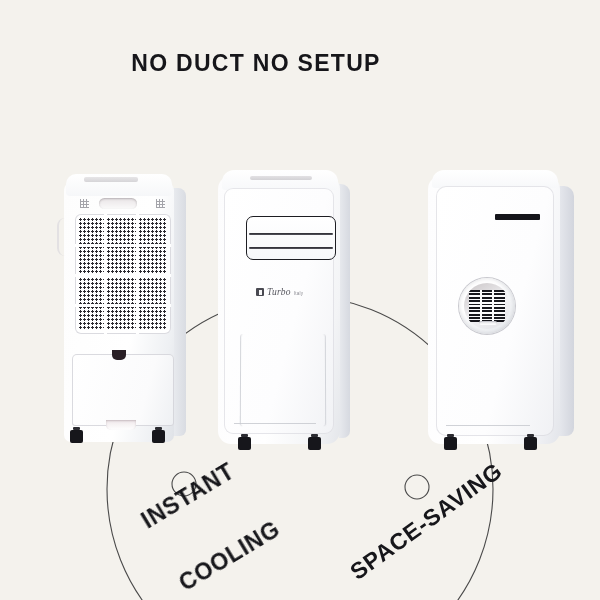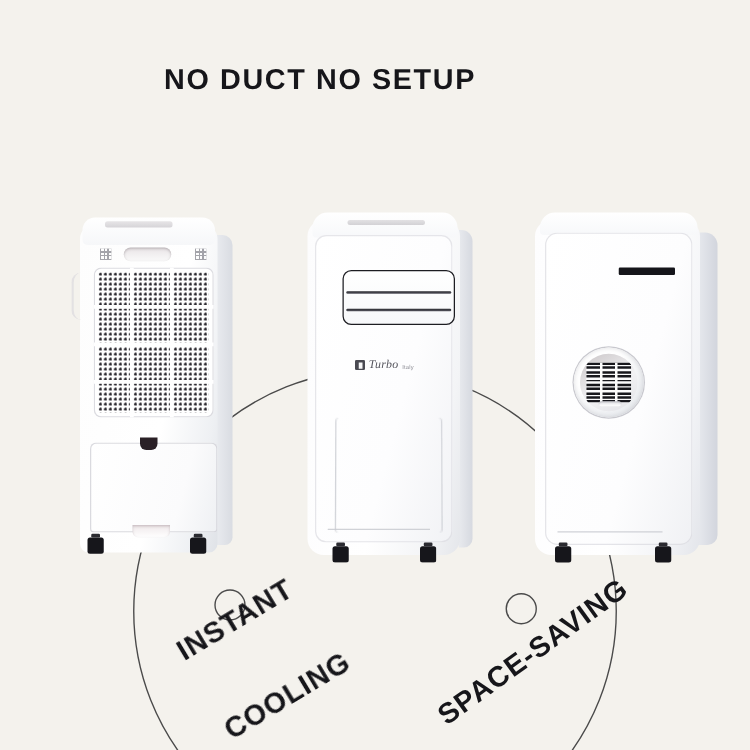--- a/index.html
+++ b/index.html
@@ -148,21 +148,21 @@
     z-index:4;
   }
   #unit-left .cord{
     position:absolute; left:-1px; top:46px; width:9px; height:38px;
     border-left:2px solid #e2e0e2;
     border-radius:8px 0 0 8px;
     opacity:.9;
   }
 
   
-  #unit-mid { left:244px; top:170px; width:134px; height:278px; }
+  #unit-mid { left:216px; top:170px; width:134px; height:278px; }
   #unit-mid .shell-m{
     position:absolute; left:2px; top:6px; right:10px; bottom:4px;
     background:linear-gradient(100deg,#fcfcfd 0%,#ffffff 55%,#f3f4f6 84%,#e4e6ea 100%);
     border-radius:13px;
   }
   #unit-mid .side-face{
     position:absolute; right:0; top:14px; width:11px; bottom:10px;
     background:linear-gradient(90deg,#e8eaee,#d6d9e0);
     border-radius:0 9px 7px 0;
   }

